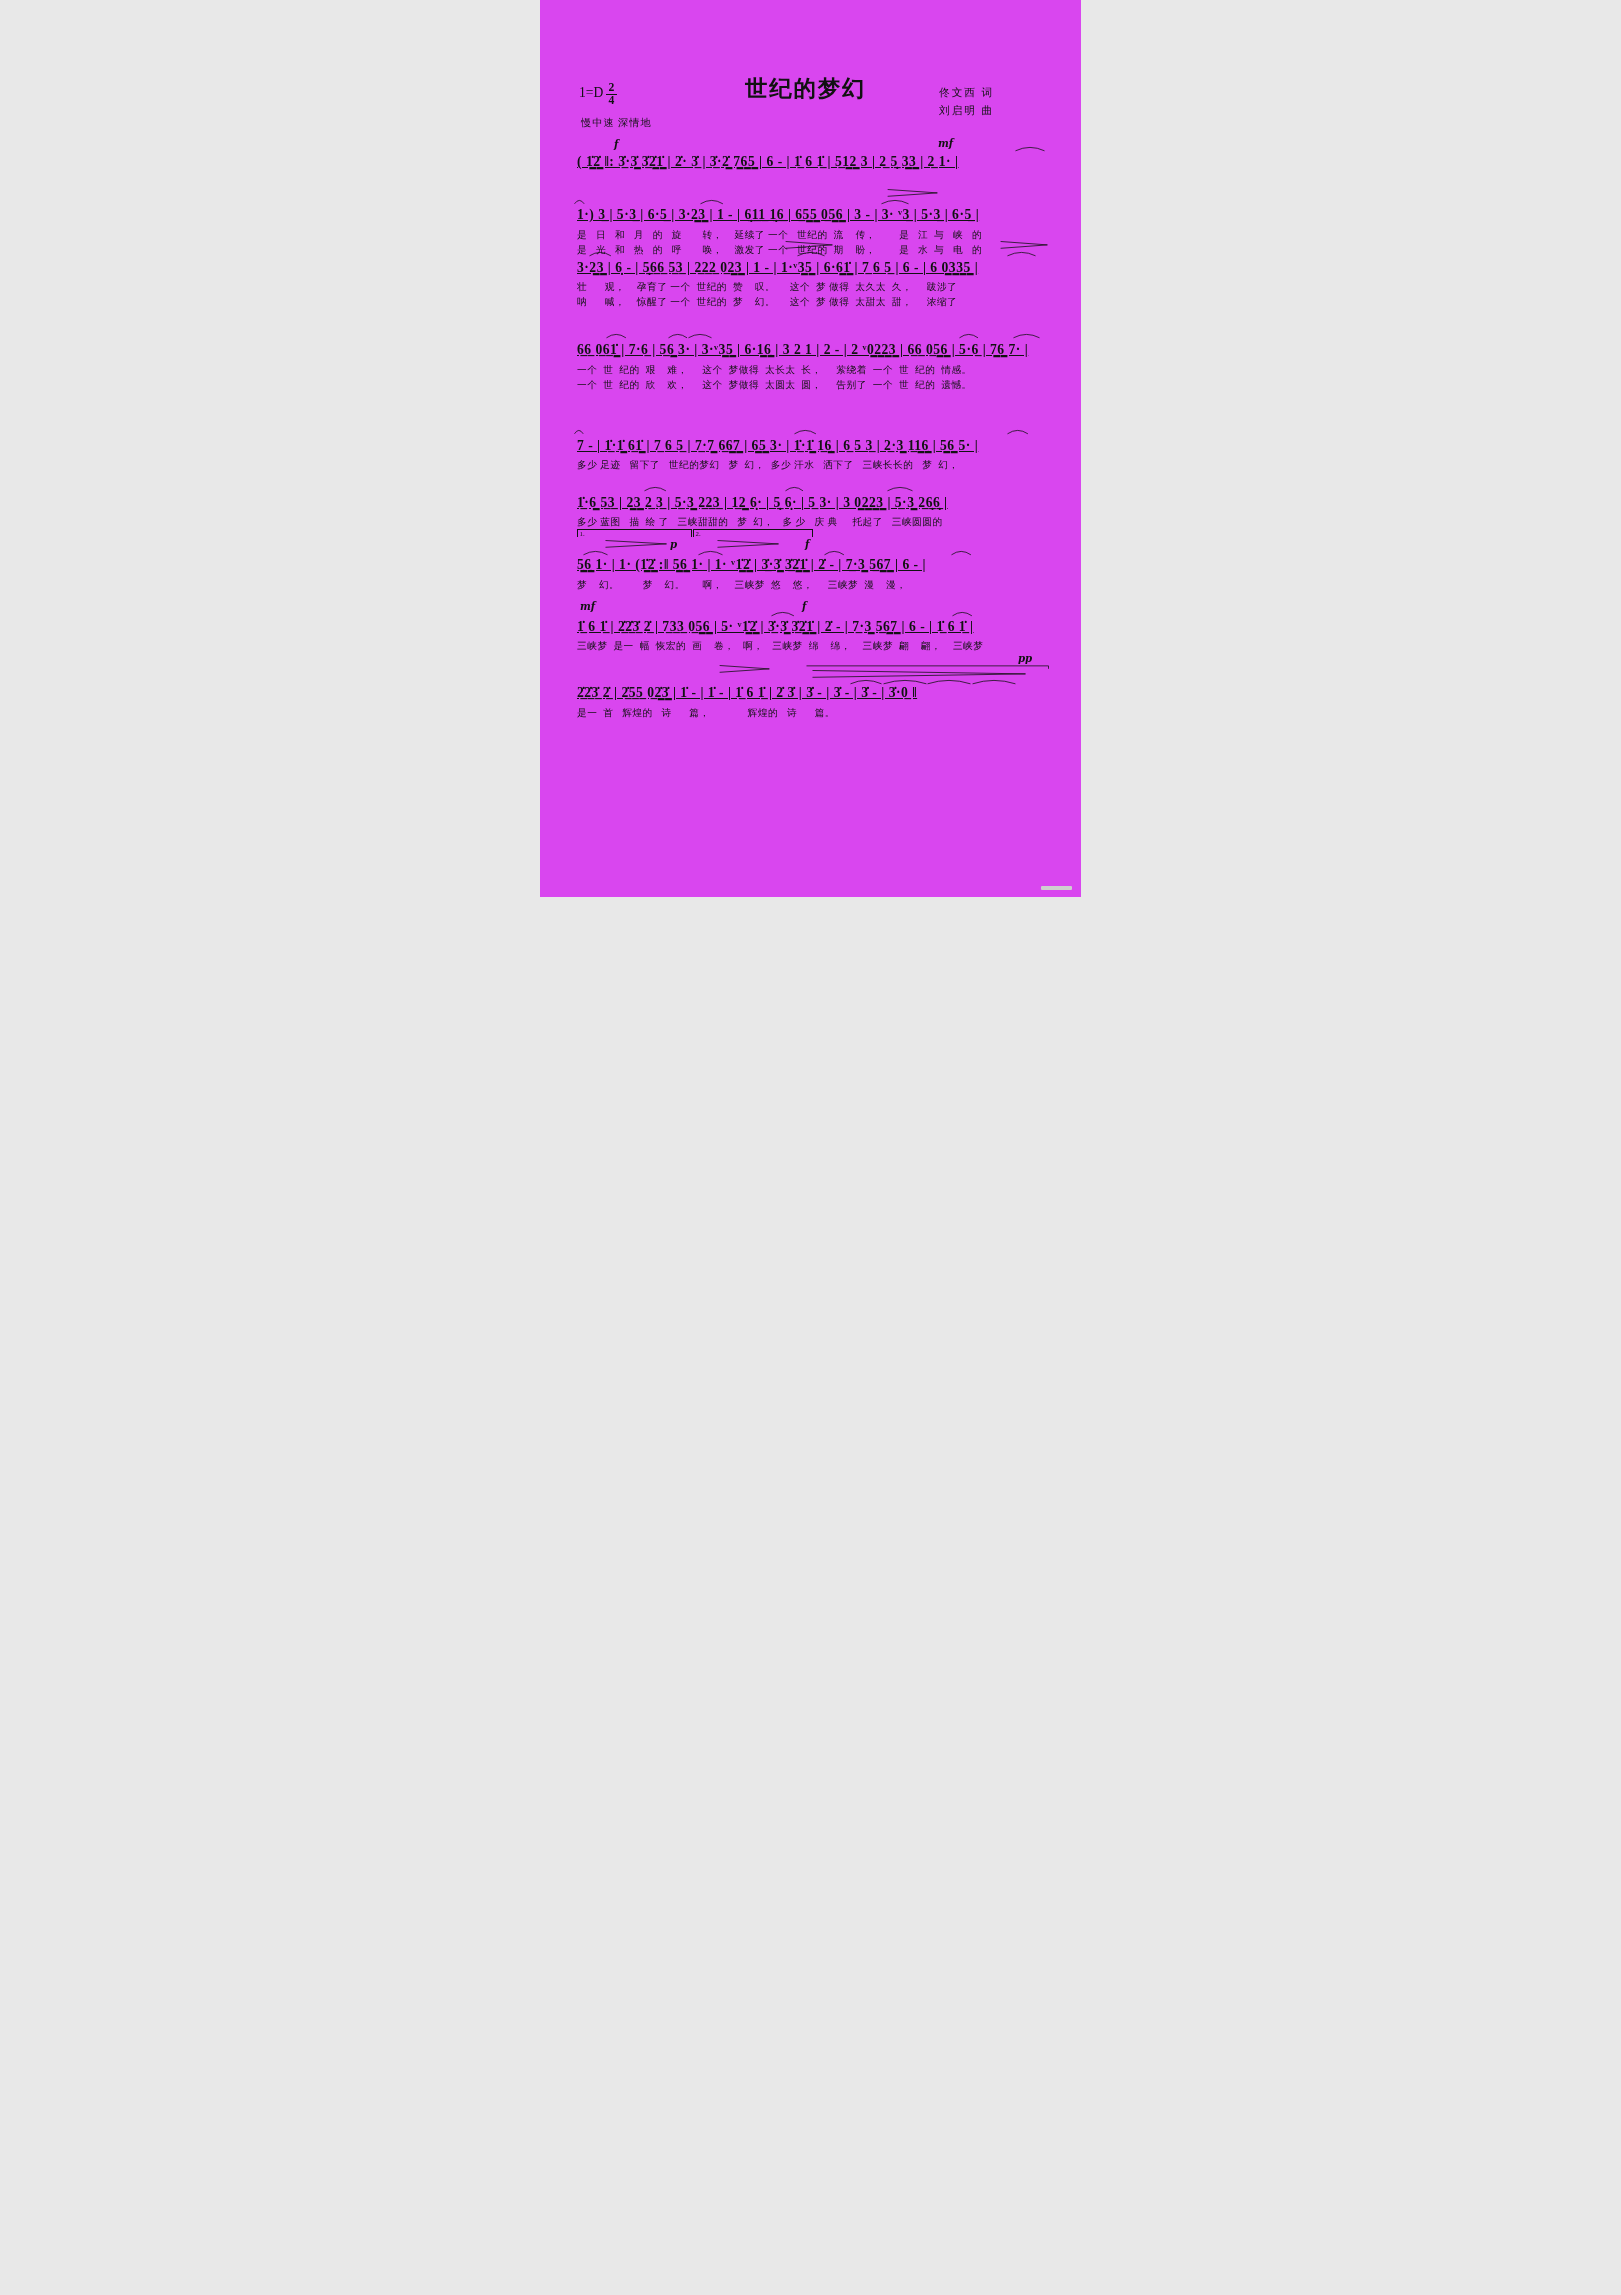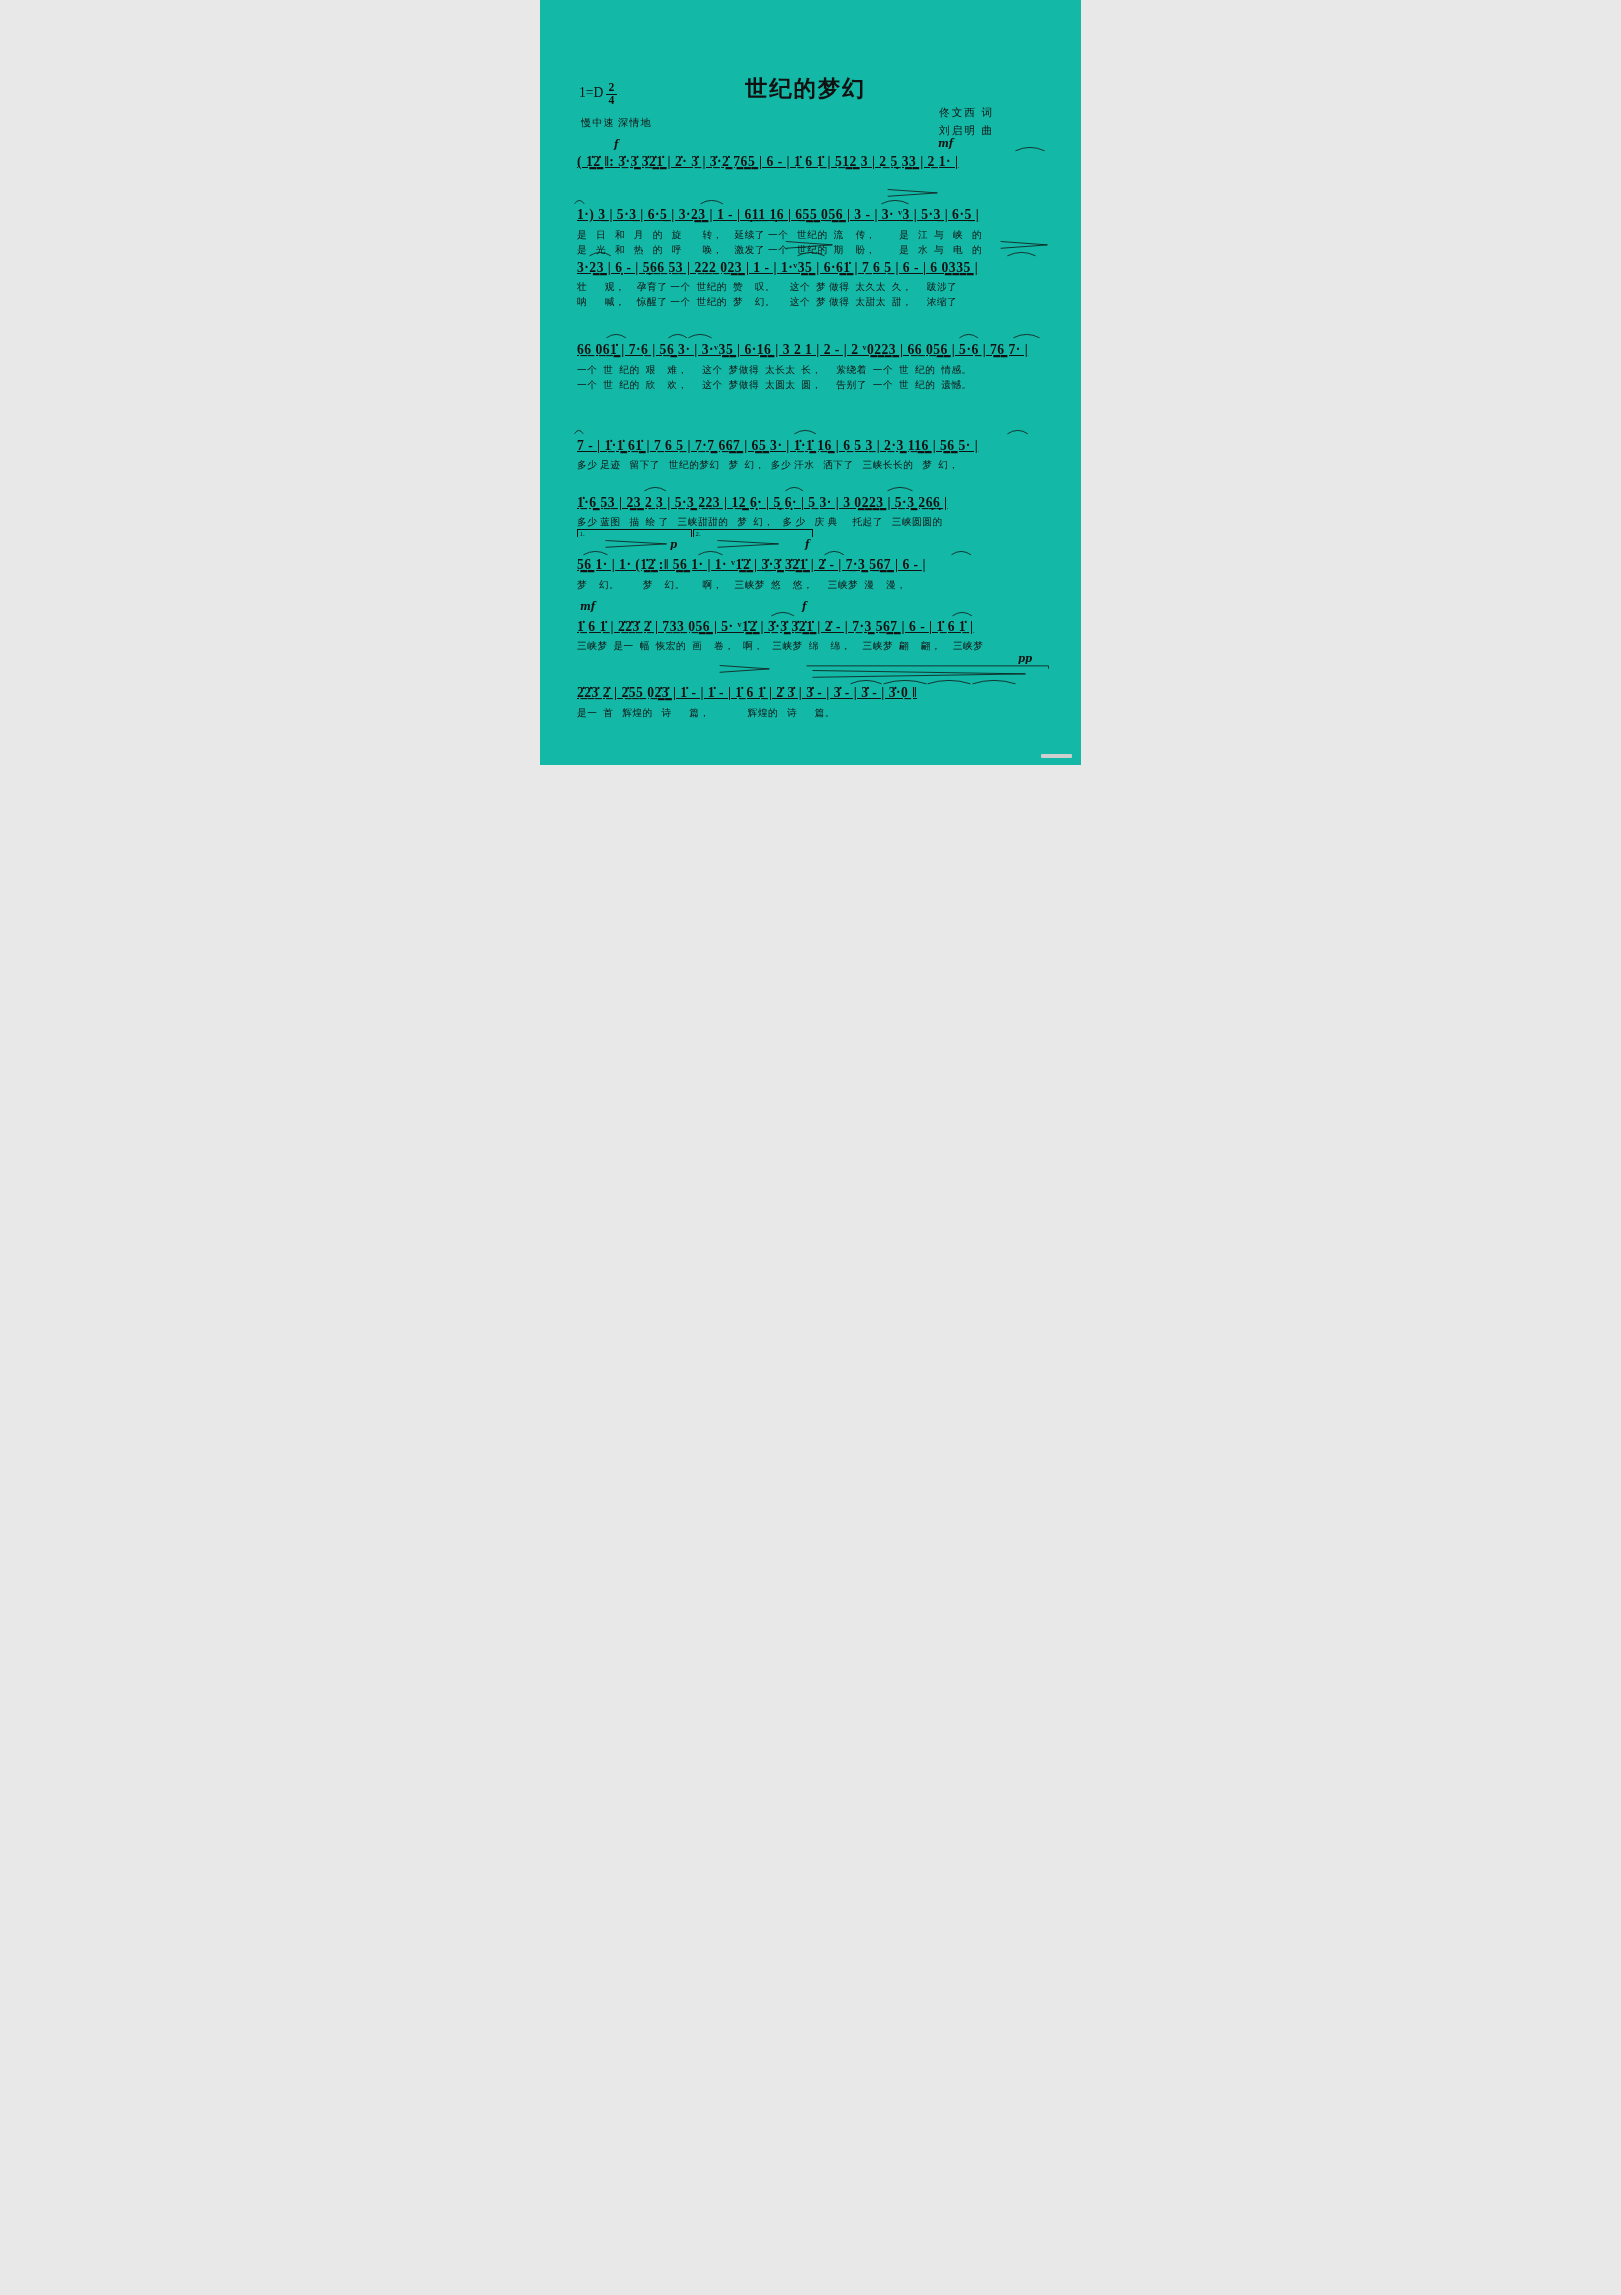--- a/index.html
+++ b/index.html
@@ -1,24 +1,24 @@
 <!DOCTYPE html>
 <html style="font-size:7.8px"><head>
 <meta charset="utf-8">
 <style>
   html,body{margin:0;padding:0;background:#e8e8e8;}
-  .page{position:relative;width:541px;height:765px;margin:0 auto;background:#14b8a6;color:#111;overflow:hidden;}
+  .page{position:relative;width:541px;height:897px;margin:0 auto;background:#d946ef;color:#111;overflow:hidden;}
   .header{position:relative;height:146px;}
   .key-time{position:absolute;left:39px;top:82px;font:400 13.6px "Liberation Serif",serif;}
   .meter{display:inline-block;text-align:center;vertical-align:-6.8px;margin-left:2.9px;font:700 11.7px "Liberation Serif",serif;line-height:1.05;}
   .meter .num{display:block;border-bottom:1.5px solid #111;padding:0 2.4px;}
   .meter .den{display:block;}
   .tempo{position:absolute;left:41px;top:116px;font:400 10.2px "Liberation Serif",serif;letter-spacing:1px;}
   .title{position:absolute;left:50%;top:73px;transform:translateX(-54%);font:700 22.4px "Liberation Sans",sans-serif;letter-spacing:1.9px;}
-  .credits{position:absolute;right:87px;top:106px;text-align:center;font:400 10.7px "Liberation Serif",serif;letter-spacing:1.9px;}
+  .credits{position:absolute;right:87px;top:86px;text-align:center;font:400 10.7px "Liberation Serif",serif;letter-spacing:1.9px;}
   .credits div{margin-bottom:3.9px;}
   .systems{position:relative;}
   .system{position:relative;margin-left:37px;width:482px;}
   .notation{font:700 13.6px "Liberation Serif",serif;white-space:pre;letter-spacing:0.5px;line-height:22.4px;text-decoration:underline;}
   .lyrics .lyric-line{font:400 9.7px "Liberation Serif",serif;white-space:pre;line-height:15px;letter-spacing:0.5px;}
   .dyn{position:absolute;font:italic 700 10.2px "DejaVu Serif",serif;z-index:2;}
   .volta{position:absolute;height:6.3px;border-top:1px solid #111;border-left:1px solid #111;border-right:1px solid #111;}
   .volta span{font:400 6.8px "Liberation Serif",serif;padding-left:1.5px;display:inline-block;vertical-align:top;}
   svg.mk{position:absolute;overflow:visible;}
   svg.mk path{fill:none;stroke:#111;stroke-width:1.6;}

